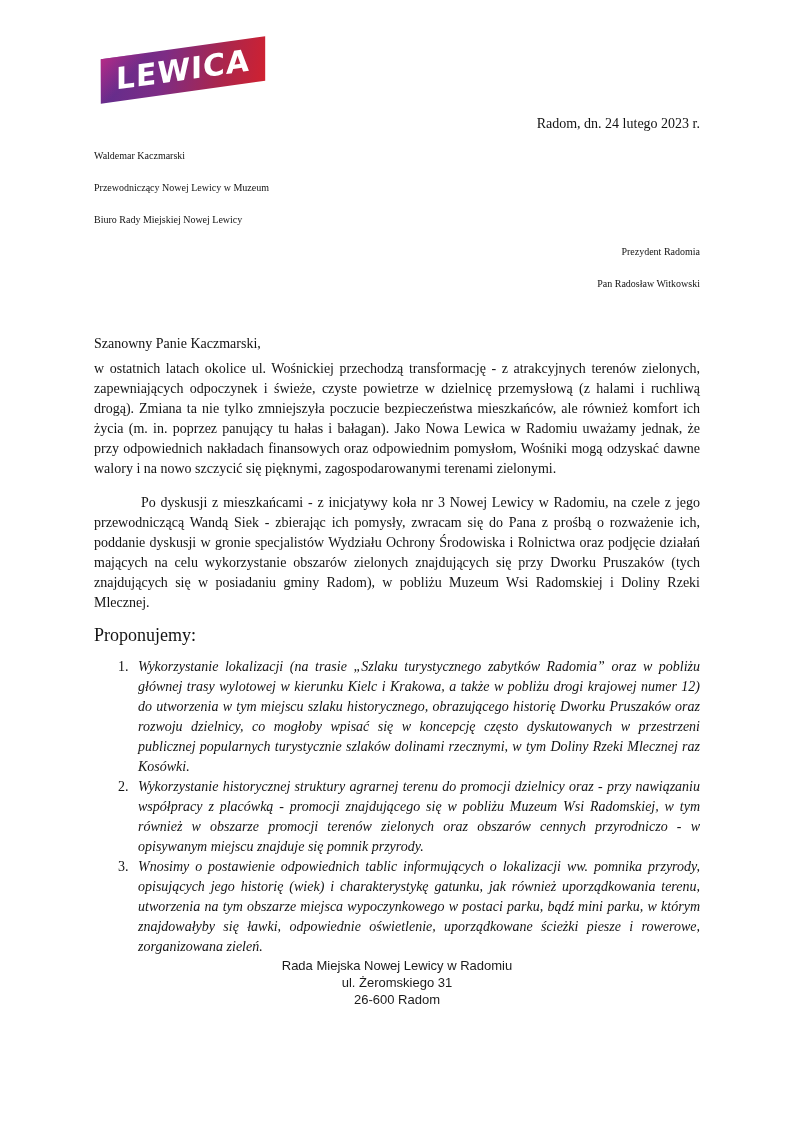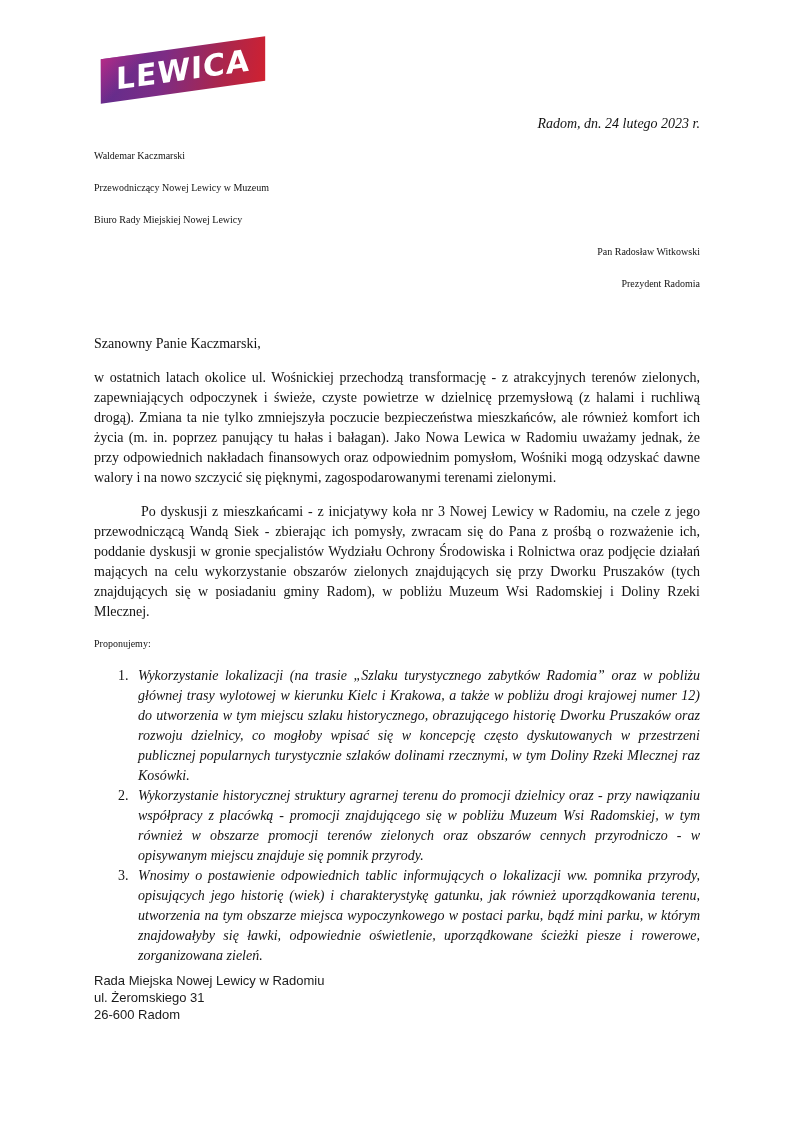--- a/index.html
+++ b/index.html
@@ -48,50 +48,49 @@
     line-height: 1;
     user-select: none;
   }
 
   
   .date-line {
     margin-top: 6px;
     text-align: right;
     font-size: 14px;
     line-height: 20px;
-    font-style: italic;
   }
   .sender-block { margin-top: 12px; }
   .sender-block .line,
   .recipient-block .line {
     font-size: 10px;
     line-height: 20px;
     margin-bottom: 12px;
   }
   .recipient-block {
     margin-top: 6px;
     text-align: right;
   }
 
   
   .salutation {
     margin-top: 40px;
     font-size: 14px;
     line-height: 20px;
   }
   .para {
-    margin: 14px 0 0 0;
+    margin: 5px 0 0 0;
     font-size: 14px;
     line-height: 20px;
     text-align: justify;
   }
   .para.indent { text-indent: 47px; margin-top: 14px; font-family: Liberation Serif, serif; }
   .proposals-intro {
     margin-top: 12px;
-    font-size: 10px;
+    font-size: 18px;
     line-height: 20px;
   }
   .proposals-list { margin-top: 12px; }
   .proposal-item {
     display: flex;
     font-size: 14px;
     line-height: 20px;
   }
   .proposal-number {
     flex: 0 0 44px;
@@ -99,22 +98,21 @@
     box-sizing: border-box;
   }
   .proposal-text {
     flex: 1;
     text-align: justify;
     font-style: italic;
   }
 
   
   .footer {
-    margin-top: 6px;
-    text-align: left;
+    text-align: center;
     font-family: "Liberation Sans", "DejaVu Sans", sans-serif;
     font-size: 13px;
     line-height: 17px;
     color: #1a1a1a;
   }
 </style>
 </head>
 <body>
 
 <div class="page">
@@ -128,22 +126,22 @@
 
     <div class="date-line">Radom, dn. 24 lutego 2023 r.</div>
 
     <div class="sender-block">
       <div class="line">Waldemar Kaczmarski</div>
       <div class="line">Przewodniczący Nowej Lewicy w Muzeum</div>
       <div class="line">Biuro Rady Miejskiej Nowej Lewicy</div>
     </div>
 
     <div class="recipient-block">
+      <div class="line">Prezydent Radomia</div>
       <div class="line">Pan Radosław Witkowski</div>
-      <div class="line">Prezydent Radomia</div>
     </div>
 
     <div class="salutation">Szanowny Panie Kaczmarski,</div>
 
     <p class="para">w ostatnich latach okolice ul. Wośnickiej przechodzą transformację - z atrakcyjnych terenów zielonych, zapewniających odpoczynek i świeże, czyste powietrze w dzielnicę przemysłową (z halami i ruchliwą drogą). Zmiana ta nie tylko zmniejszyła poczucie bezpieczeństwa mieszkańców, ale również komfort ich życia (m. in. poprzez panujący tu hałas i bałagan). Jako Nowa Lewica w Radomiu uważamy jednak, że przy odpowiednich nakładach finansowych oraz odpowiednim pomysłom, Wośniki mogą odzyskać dawne walory i na nowo szczycić się pięknymi, zagospodarowanymi terenami zielonymi.</p>
     <p class="para indent">Po dyskusji z mieszkańcami - z inicjatywy koła nr 3 Nowej Lewicy w Radomiu, na czele z jego przewodniczącą Wandą Siek - zbierając ich pomysły, zwracam się do Pana z prośbą o rozważenie ich, poddanie dyskusji w gronie specjalistów Wydziału Ochrony Środowiska i Rolnictwa oraz podjęcie działań mających na celu wykorzystanie obszarów zielonych znajdujących się przy Dworku Pruszaków (tych znajdujących się w posiadaniu gminy Radom), w pobliżu Muzeum Wsi Radomskiej i Doliny Rzeki Mlecznej.</p>
 
     <div class="proposals-intro">Proponujemy:</div>
 
     <div class="proposals-list">

